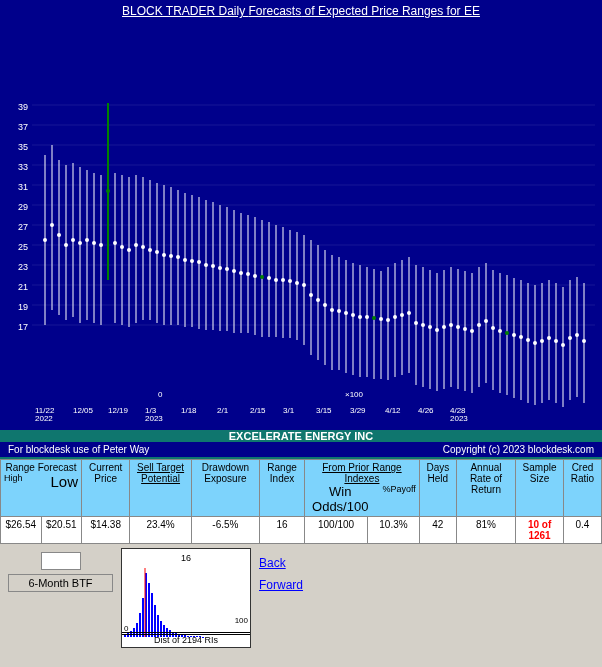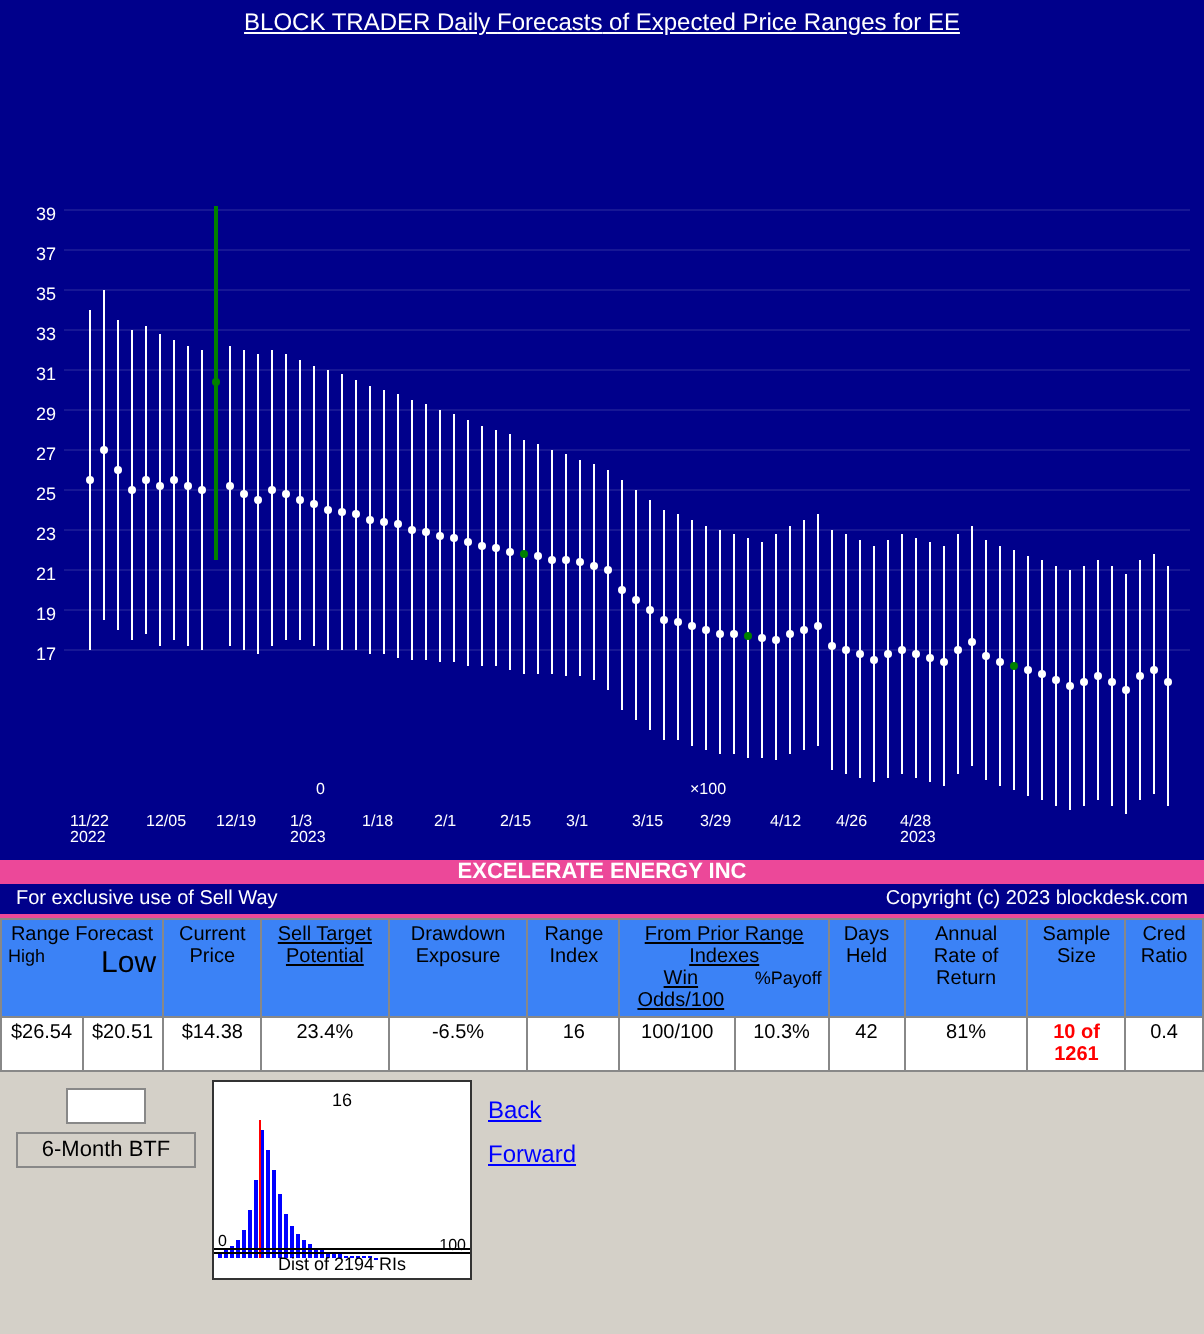--- a/index.html
+++ b/index.html
@@ -59,42 +59,42 @@
 
     #data-table th, #data-table td {
       border: 1px solid #888;
       padding: 2px 3px;
       font-size: 10px;
       text-align: center;
       vertical-align: top;
     }
 
     #data-table th {
-      background: #3b82f6;
+      background: #7dd3fc;
       font-weight: normal;
     }
 
     .highlight-red {
       color: red;
       font-weight: bold;
     }
 
     #bottom-section {
       display: flex;
       align-items: flex-start;
       padding: 4px 4px;
     }
 
     .btf-button {
       background: #d4d0c8;
       border: 1px solid #888;
       padding: 2px 6px;
       font-size: 11px;
       cursor: pointer;
-      width: 90px;
+      width: 105px;
       text-align: center;
     }
 
     #histogram {
       width: 130px;
       height: 100px;
       background: white;
       border: 1px solid #333;
       position: relative;
       margin-right: 8px;
@@ -114,21 +114,21 @@
     #histogram-axis {
       position: absolute;
       bottom: 14px;
       left: 2px;
       font-size: 8px;
       color: black;
     }
 
     #histogram-axis-right {
       position: absolute;
-      bottom: 12px;
+      bottom: 22px;
       right: 2px;
       font-size: 8px;
       color: black;
     }
 
     #histogram-16 {
       position: absolute;
       top: 4px;
       left: 50%;
       transform: translateX(-50%);
@@ -393,24 +393,24 @@
     <text x="385" y="398" fill="white" font-size="8">4/12</text>
     <text x="418" y="398" fill="white" font-size="8">4/26</text>
     <text x="450" y="398" fill="white" font-size="8">4/28</text>
     <text x="450" y="406" fill="white" font-size="8">2023</text>
 
     <text x="345" y="382" fill="white" font-size="8">×100</text>
     <text x="158" y="382" fill="white" font-size="8">0</text>
   </svg>
 </div>
 
-<div style="background:#ec4899; padding-bottom:2px;">
+<div style="background:#0f766e; padding-bottom:2px;">
   <div style="color:white; font-size:11px; text-align:center; font-weight:bold;">EXCELERATE ENERGY INC</div>
   <div id="chart-footer">
-    <span>For exclusive use of Sell Way</span>
+    <span>For blockdesk use of Peter Way</span>
     <span>Copyright (c) 2023 blockdesk.com</span>
   </div>
 </div>
 
 <table id="data-table">
   <thead>
     <tr>
       <th colspan="2">
         <div>Range Forecast</div>
         <div style="display:flex; gap:16px; justify-content:flex-end;">
@@ -420,21 +420,21 @@
       </th>
       <th>Current Price</th>
       <th>
         <span style="text-decoration:underline;">Sell Target Potential</span>
       </th>
       <th>Drawdown Exposure</th>
       <th>Range Index</th>
       <th colspan="2">
         <div style="text-decoration:underline;">From Prior Range Indexes</div>
         <div style="display:flex; gap:4px; justify-content:center;">
-          <span style="font-size:10px;text-decoration:underline;">Win Odds/100</span>
+          <span style="font-size:13px;">Win Odds/100</span>
           <span style="font-size:9px; margin-left:6px;">%Payoff</span>
         </div>
       </th>
       <th>Days Held</th>
       <th>Annual Rate of Return</th>
       <th>Sample Size</th>
       <th>Cred Ratio</th>
     </tr>
   </thead>
   <tbody>

